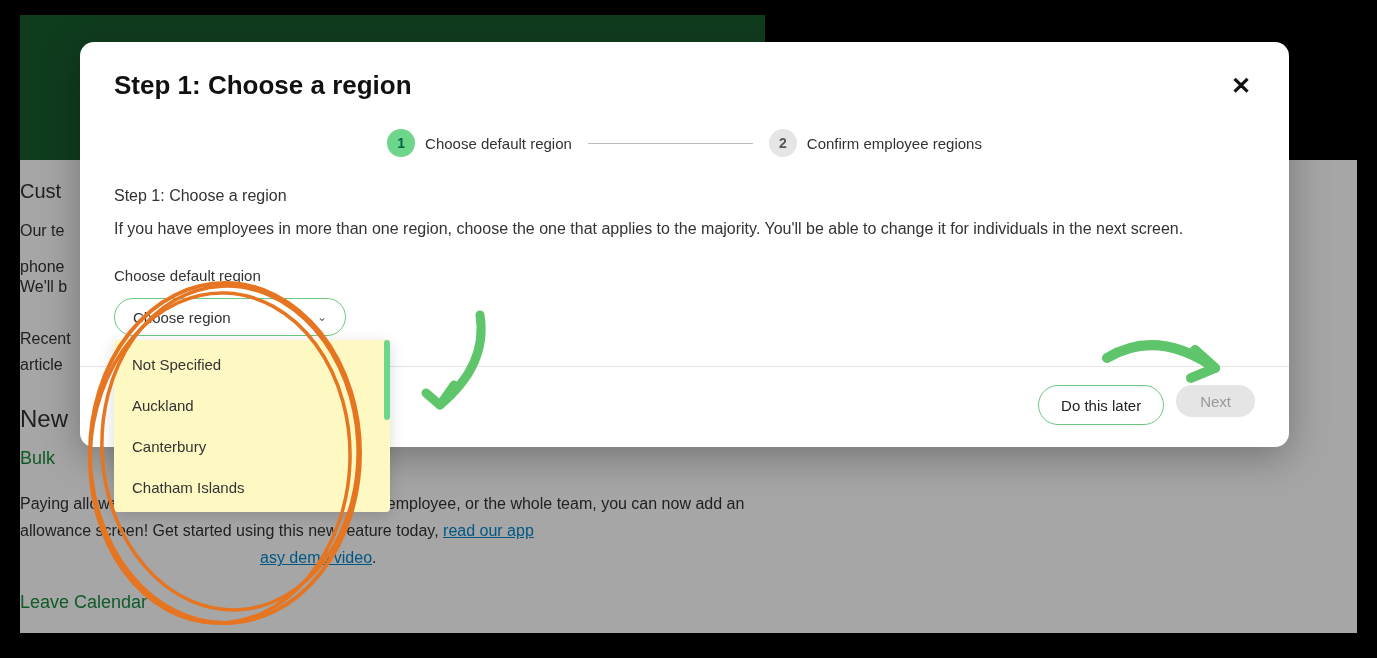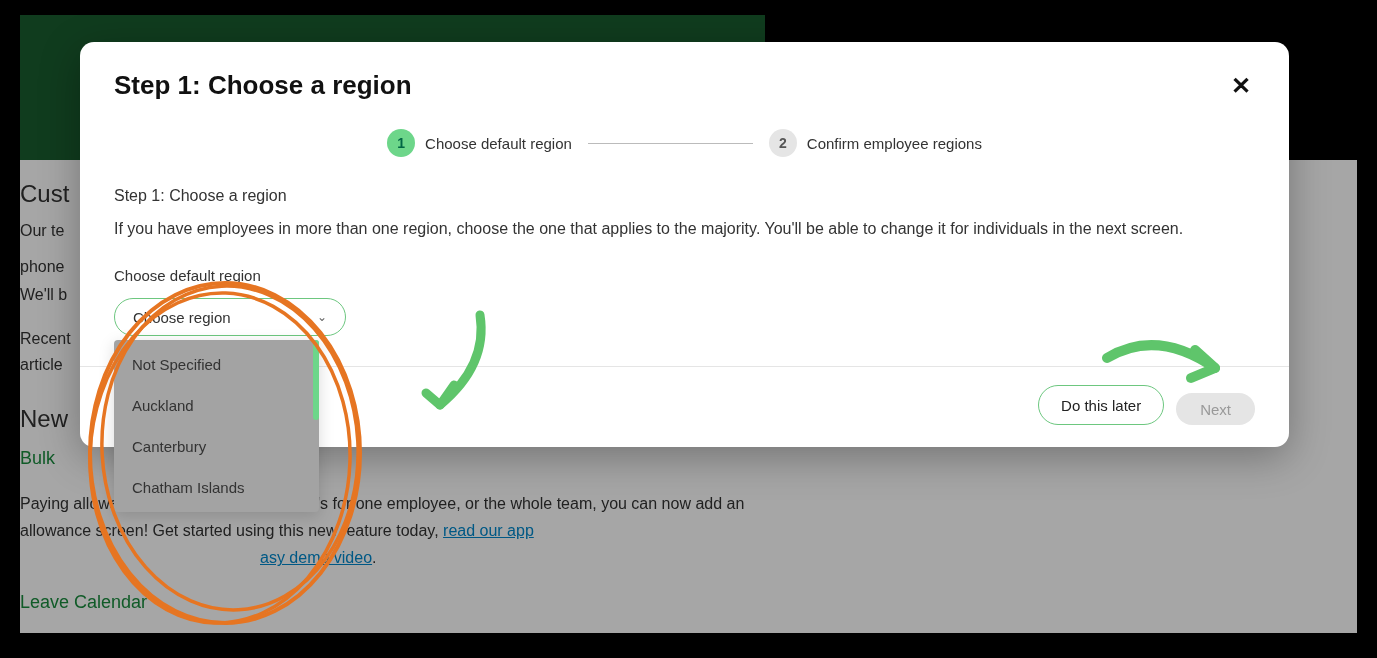--- a/index.html
+++ b/index.html
@@ -34,24 +34,24 @@
       z-index: 0;
       padding: 20px 0;
     }
     .bg-text {
       position: absolute;
       left: 20px;
       z-index: 2;
       color: #333;
       font-size: 16px;
     }
-    .bg-cust { top: 180px; font-size: 24px; font-weight: 500; }
+    .bg-cust { top: 180px; font-size: 20px; font-weight: 500; }
     .bg-ourt { top: 222px; }
     .bg-phone { top: 258px; }
-    .bg-wellb { top: 278px; margin-top: 8px; }
+    .bg-wellb { top: 278px; }
     .bg-recent { top: 330px; text-align: right; }
     .bg-article { top: 356px; }
     .bg-new { top: 405px; font-size: 24px; font-weight: 500; }
     .bg-bulk { top: 448px; color: #1a8c3e; font-size: 18px; font-weight: 500; }
     .bg-paying { top: 490px; width: 740px; line-height: 1.7; }
     .bg-leave { top: 592px; color: #1a8c3e; font-size: 18px; font-weight: 500; }
     .bg-link { color: #0088cc; text-decoration: underline; }
     .overlay-dim {
       position: absolute;
       inset: 0;
@@ -166,22 +166,22 @@
       cursor: pointer;
     }
     .select-chevron {
       font-size: 12px;
       color: #666;
     }
     .dropdown {
       position: absolute;
       top: 42px;
       left: 0;
-      width: 205px;
-      background: #a3a3a3;
+      width: 276px;
+      background: #fef9c3;
       border-radius: 4px;
       box-shadow: 0 4px 16px rgba(0,0,0,0.15);
       z-index: 20;
       padding: 4px 0;
     }
     .dropdown-scroll {
       position: absolute;
       right: 0;
       top: 0;
       width: 6px;
@@ -195,21 +195,20 @@
       color: #333;
       cursor: pointer;
     }
     .modal-footer {
       border-top: 1px solid #e5e5e5;
       margin: 0 -34px;
       padding: 18px 34px 22px;
       display: flex;
       justify-content: flex-end;
       gap: 12px;
-      align-items: flex-end;
     }
     .btn-outline {
       height: 40px;
       padding: 0 22px;
       border-radius: 20px;
       border: 1px solid #6dc77f;
       background: #fff;
       color: #222;
       font-size: 15px;
       font-weight: 500;

